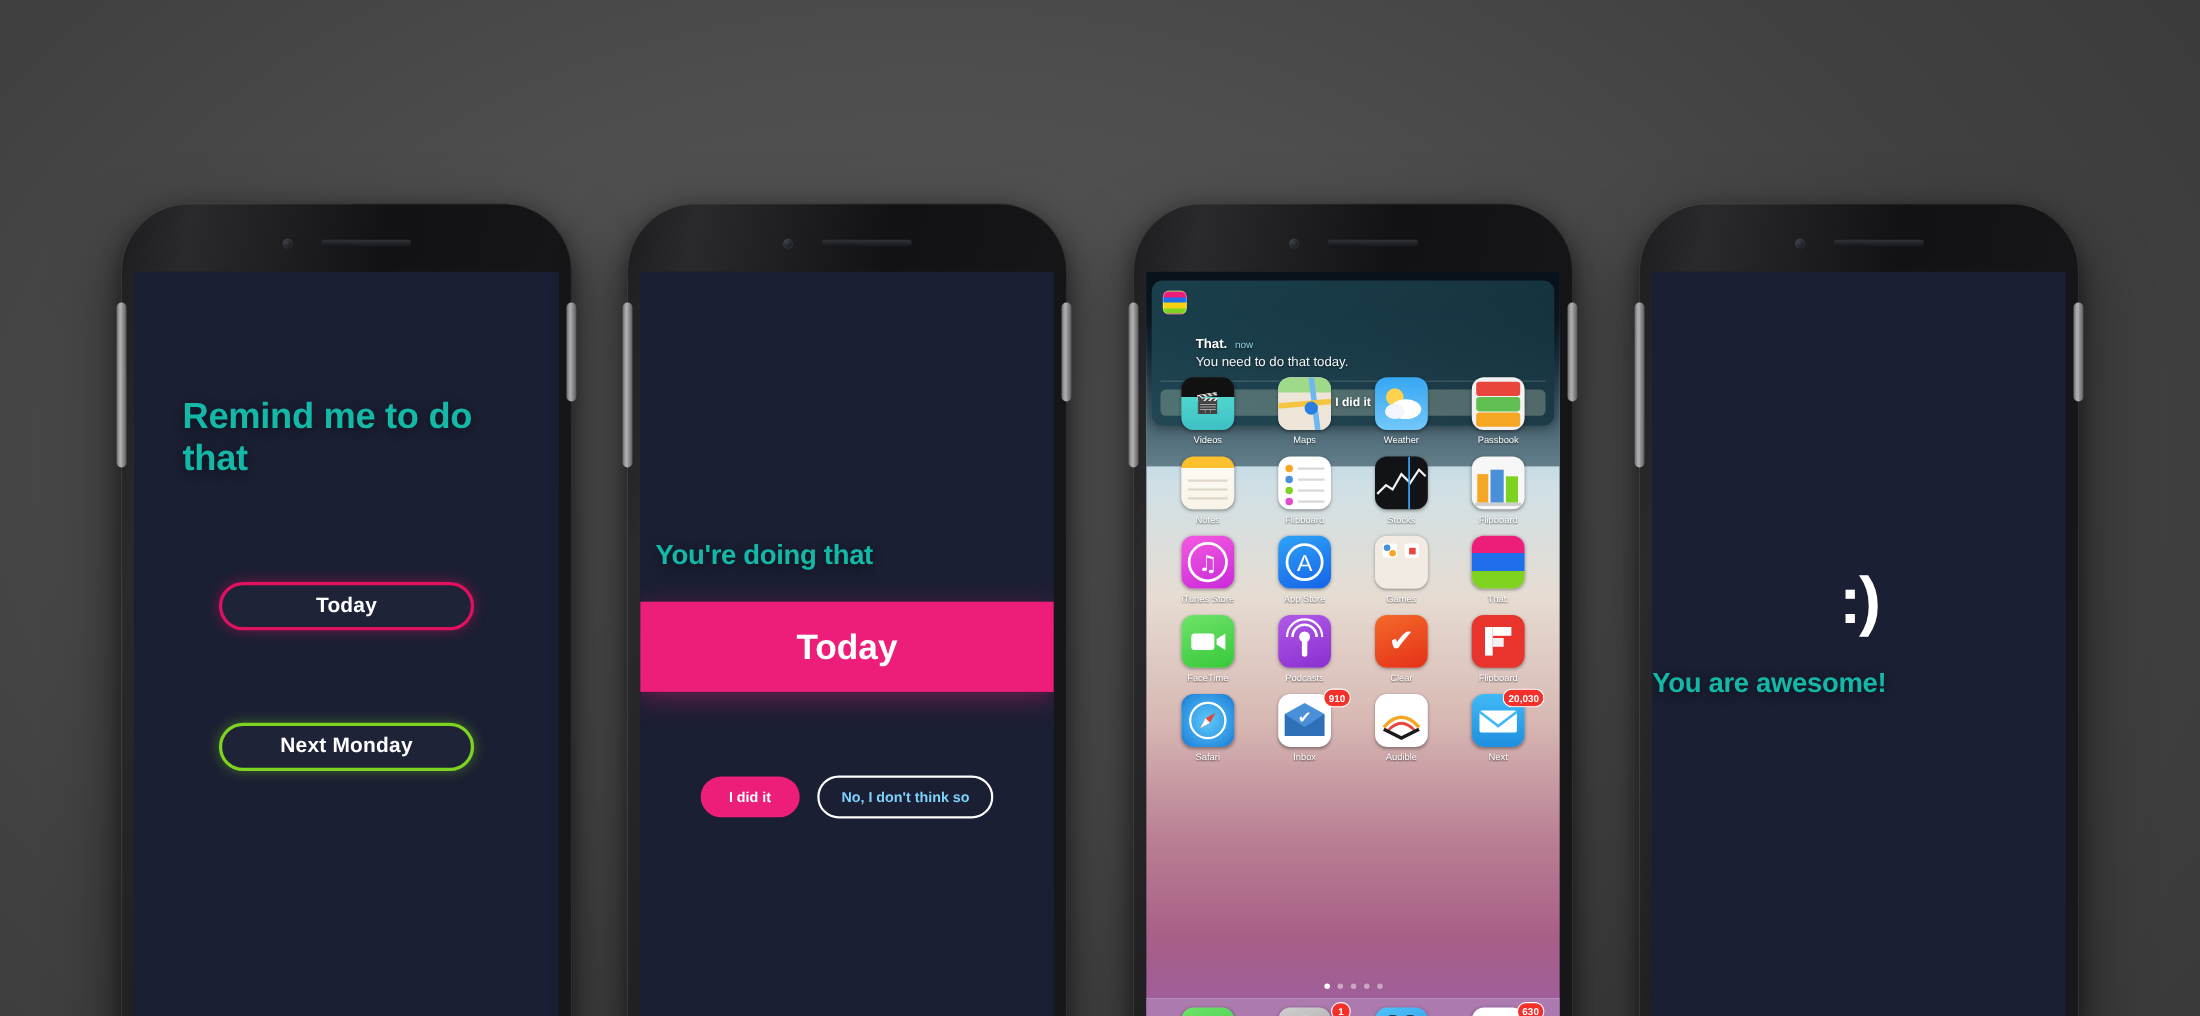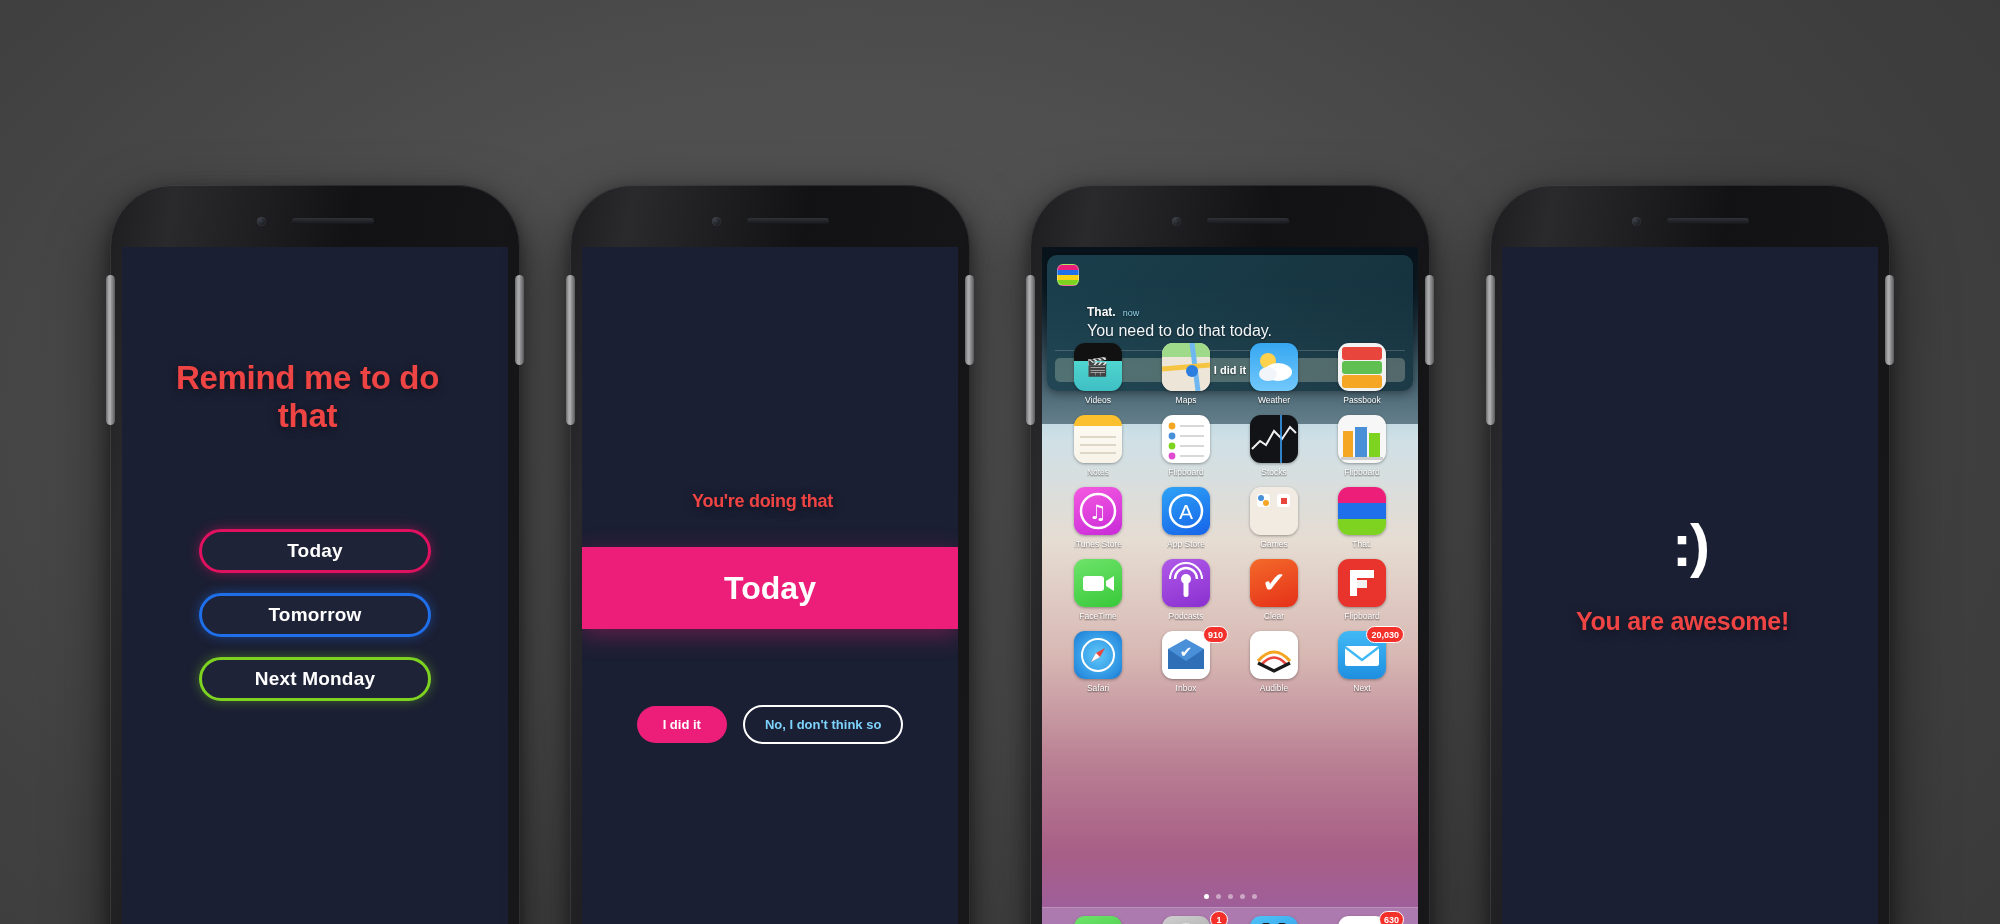--- a/index.html
+++ b/index.html
@@ -79,23 +79,23 @@
   .appscreen {
     width: 100%; height: 100%;
     background: #1b1f33;
     position: relative;
     color: #fff;
   }
 
   .headline {
     position: absolute;
     left: 0; right: 15px;
-    text-align: center;
+    text-align: left;
     font-weight: bold;
-    color: #ef4444;
+    color: #14b8a6;
     line-height: 1.16;
     letter-spacing: -0.3px;
     text-shadow: 0 2px 10px rgba(0,0,0,.5);
   }
 
   
   .pill {
     position: absolute;
     left: 50%;
     transform: translateX(-50%);
@@ -223,21 +223,21 @@
     font-size: 12px; font-weight: bold; color: #ffffff;
     text-shadow: 0 1px 2px rgba(0,0,0,.6);
   }
   .notif-time {
     font-size: 9px; color: #8fd3e8;
     text-shadow: 0 1px 2px rgba(0,0,0,.6);
     margin-top: 44px;
   }
   .notif-body {
     margin-top: 3px;
-    font-size: 16px;
+    font-size: 12px;
     color: #f2f6f8;
     text-shadow: 0 1px 2px rgba(0,0,0,.6);
   }
   .notif-sep { height: 1px; background: rgba(255,255,255,.18); margin: 0 8px; }
   .notif-action {
     margin: 7px 8px 9px 8px;
     height: 24px;
     border-radius: 5px;
     background: linear-gradient(135deg, rgba(120,150,140,.55), rgba(150,160,150,.45));
     display: flex; align-items: center; justify-content: center;
@@ -354,43 +354,40 @@
     </div>
 
     <div class="screen">
       <div class="appscreen">
         <div class="headline" style="top:112px; font-size:33px; padding:0 44px;">Remind me to do that</div>
 
         <div class="pill today" style="top:282px; width:232px; height:44px;">
           <span>Today</span>
         </div>
 
-        <div class="pill tomorrow" style="top:346px; width:232px; height:44px;">
-          <span>Tomorrow</span>
-        </div>
 
         <div class="pill nextmon" style="top:410px; width:232px; height:44px;">
           <span>Next Monday</span>
         </div>
       </div>
     </div>
   </div>
 
   <div class="phone" style="left:570px; top:185px; width:400px; height:800px;">
     <div class="rail left" style="height:150px;"></div>
     <div class="rail right" style="height:90px;"></div>
     <div class="bezel"></div>
     <div class="sensors">
       <span class="cam"></span>
       <span class="speaker"></span>
     </div>
 
     <div class="screen">
       <div class="appscreen">
-        <div class="headline" style="top:244px; font-size:18px;">You're doing that</div>
+        <div class="headline" style="top:244px; font-size:25px;margin-left:14px;">You're doing that</div>
 
         <div class="banner" style="top:300px; height:82px; font-size:32px;">
           <span>Today</span>
         </div>
 
         <div class="actions" style="top:458px;">
           <button class="btn-filled">I did it</button>
           <button class="btn-outline">No, I don't think so</button>
         </div>
       </div>

